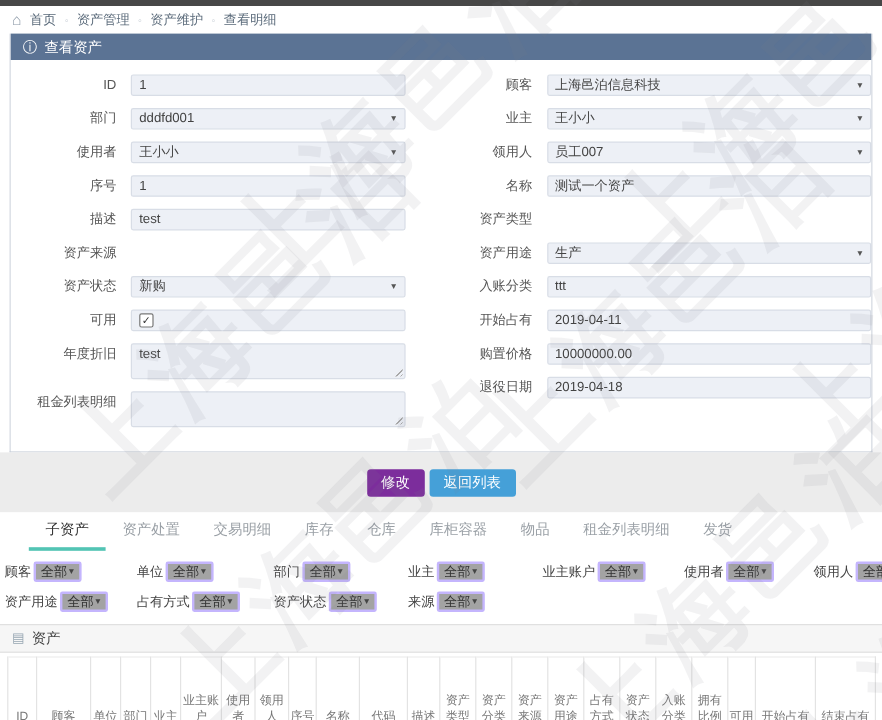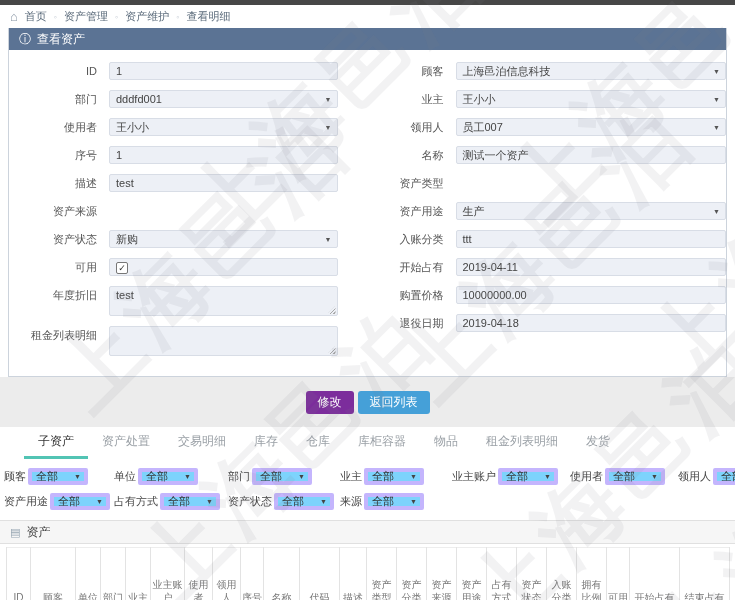--- a/index.html
+++ b/index.html
@@ -42,21 +42,21 @@
   .btn-back { background:var(--back-button-bg,#45a0d8); }
 
   .tabs { display:flex; background:#fff; padding-left:24px; height:32px; align-items:stretch; }
   .tab { padding:0 14px; line-height:29px; font-size:12px; color:#9aa0a6; cursor:pointer; white-space:nowrap; }
   .tab.active { color:#333; border-bottom:3px solid var(--tab-underline,#52c4b4); }
 
   .filters { padding:9px 4px 2px; background:#fff; }
   .filter-row { display:flex; margin-bottom:8px; }
   .f-cell { display:flex; align-items:center; flex:none; }
   .f-label { font-size:11px; color:#444; margin-right:2px; white-space:nowrap; }
-  .f-select { width:60px; height:17px; border:4px solid #c4b5fd; background:#7dd3fc; border-radius:2px; display:flex; align-items:center; justify-content:space-between; padding:0 3px 0 4px; font-size:11px; color:#333; cursor:pointer; }
+  .f-select { width:40px; height:17px; border:2px solid #c4b5fd; background:#a3a3a3; border-radius:2px; display:flex; align-items:center; justify-content:space-between; padding:0 3px 0 4px; font-size:11px; color:#333; cursor:pointer; }
   .f-arrow { font-size:7px; color:#444; }
 
   .section-bar { background:#f6f6f6; border-top:1px solid #e0e0e0; border-bottom:1px solid #e0e0e0; height:24px; display:flex; align-items:center; gap:6px; padding:0 10px; font-size:12px; color:#444; }
   .section-icon { color:#97a6b2; font-size:11px; line-height:1; }
 
   .data-table { border-collapse:collapse; table-layout:fixed; width:723px; margin:3px 6px 0; border-top:1px solid #ededed; border-right:1px solid #e3e3e3; }
   .data-table th { border-left:1px solid #e3e3e3; font-weight:normal; font-size:10px; color:#777; text-align:center; vertical-align:bottom; padding:2px 1px 6px; height:62px; background:#fff; word-break:break-all; line-height:13px; }
 
   .watermarks { position:absolute; inset:0; pointer-events:none; z-index:20; overflow:hidden; }
   .wm { position:absolute; font-size:85px; font-weight:bold; letter-spacing:8px; white-space:nowrap; color:rgba(125,132,142,0.10); transform:rotate(-45deg); }

